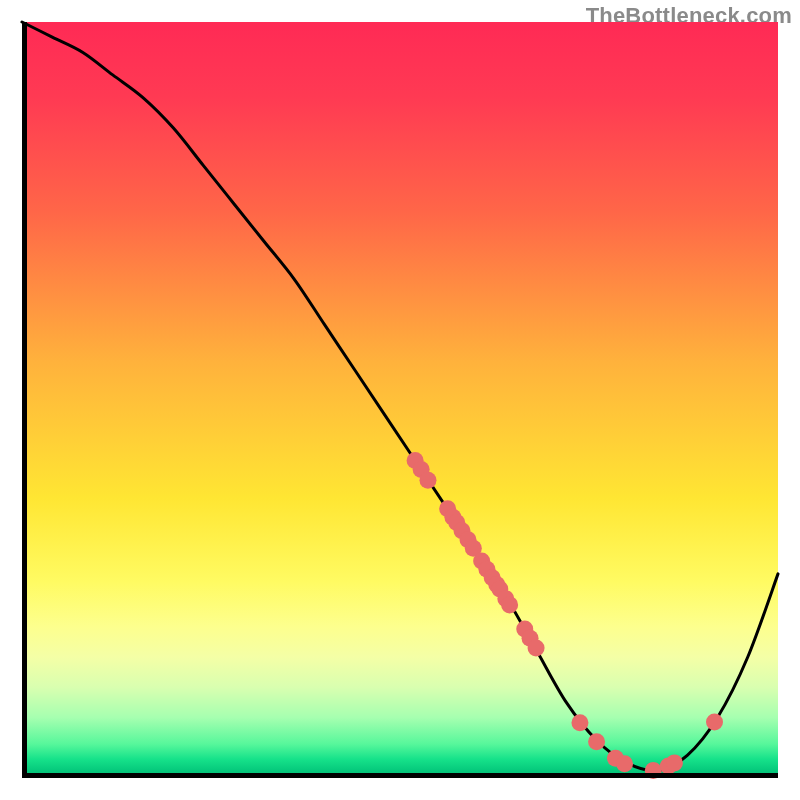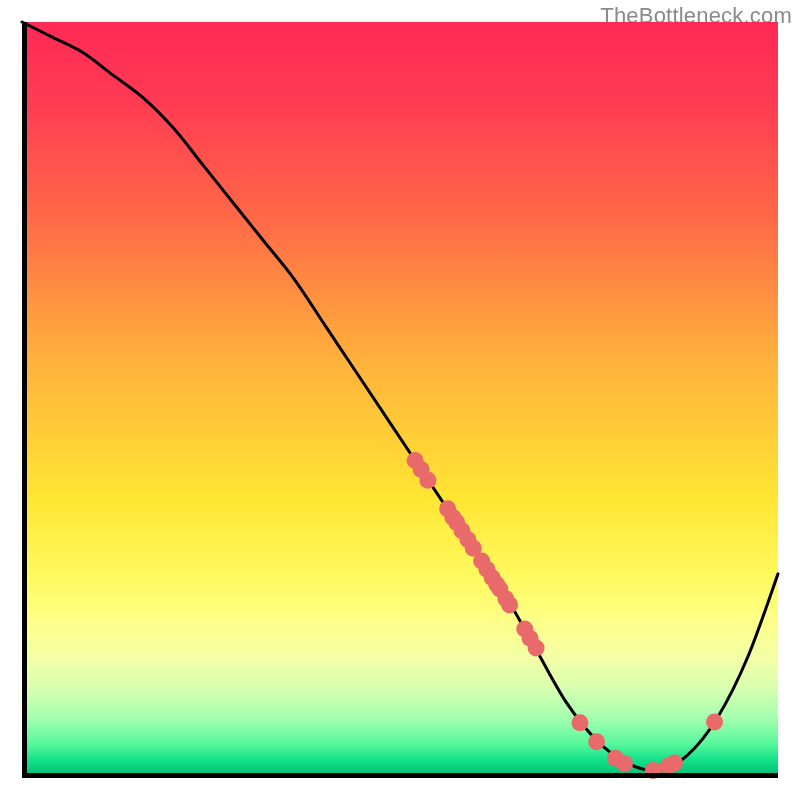--- a/index.html
+++ b/index.html
@@ -59,21 +59,21 @@
     left: 22px;
     top: 773px;
     width: 756px;
     height: 5px;
   }
   .watermark {
     position: absolute;
     top: 3px;
     right: 8px;
     font-size: 22px;
-    font-weight: 400;
+    font-weight: 700;
     color: #8a8a8a;
     letter-spacing: 0.2px;
   }
   svg.curve {
     position: absolute;
     inset: 0;
     width: 756px;
     height: 756px;
     overflow: visible;
   }

